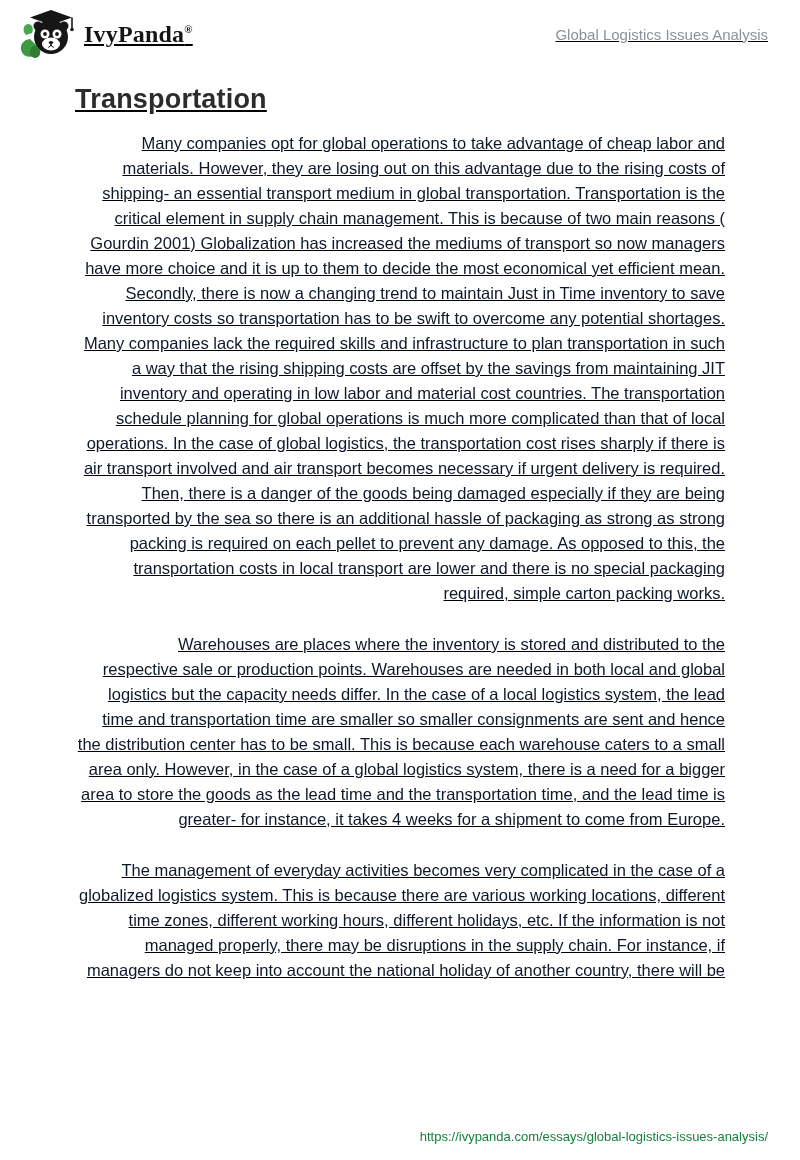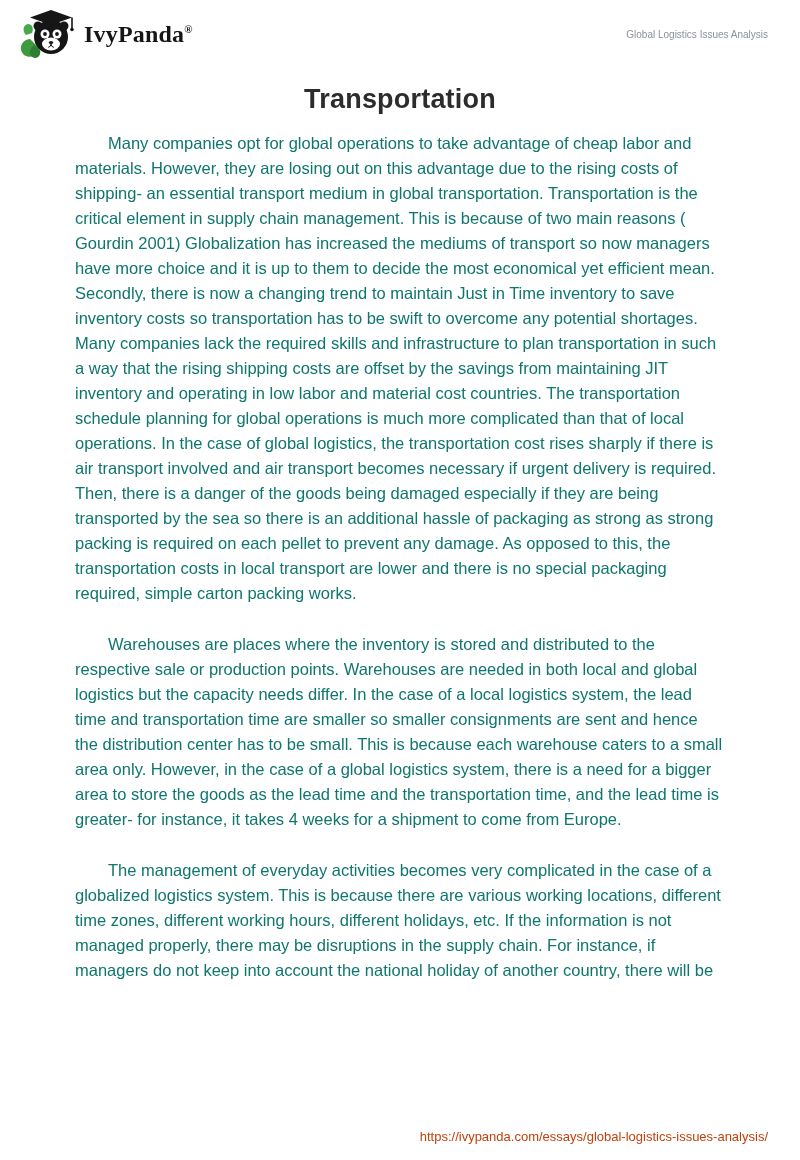--- a/index.html
+++ b/index.html
@@ -5,20 +5,21 @@
   * { margin: 0; padding: 0; box-sizing: border-box; }
   html, body { background: #ffffff; }
   .page {
     position: relative;
     width: 800px;
     height: 1160px;
     margin: 0 auto;
     background: #ffffff;
     font-family: "Liberation Sans", sans-serif;
     overflow: hidden;
+    text-decoration: underline;
   }
   .header {
     display: flex;
     align-items: center;
     justify-content: space-between;
     padding: 10px 32px 0 18px;
     height: 58px;
   }
   .brand-wrap {
     display: flex;
@@ -33,48 +34,48 @@
     color: #151515;
     letter-spacing: 0.2px;
   }
   .brand-reg {
     font-size: 11px;
     vertical-align: super;
     color: #151515;
     font-weight: 700;
   }
   .header-doc-title {
-    font-size: 10px;
+    font-size: 15px;
     color: #8b919b;
   }
   .content {
     padding: 0 75px;
   }
   .content h1 {
     font-size: 27px;
     font-weight: 700;
     color: #2c2c2c;
     margin: 32px 0 8px 0;
     letter-spacing: 0.2px;
   }
-  .content h1:first-child { margin-top: 26px; text-align: center; }
+  .content h1:first-child { margin-top: 26px; }
   .content p {
     font-size: 16.5px;
     line-height: 25px;
-    color: #0f766e;
+    color: #0f172a;
     text-indent: 33px;
     margin: 16px 0 26px 0;
-    text-align: left;
+    text-align: right;
   }
   .footer {
     position: absolute;
     right: 32px;
     bottom: 16px;
     font-size: 13px;
-    color: #c2410c;
+    color: #15803d;
   }
   .logo-svg { display: block; }
 </style>
 </head>
 <body>
 
 <div class="page">
 
   <div class="header">
     <div class="brand-wrap">

